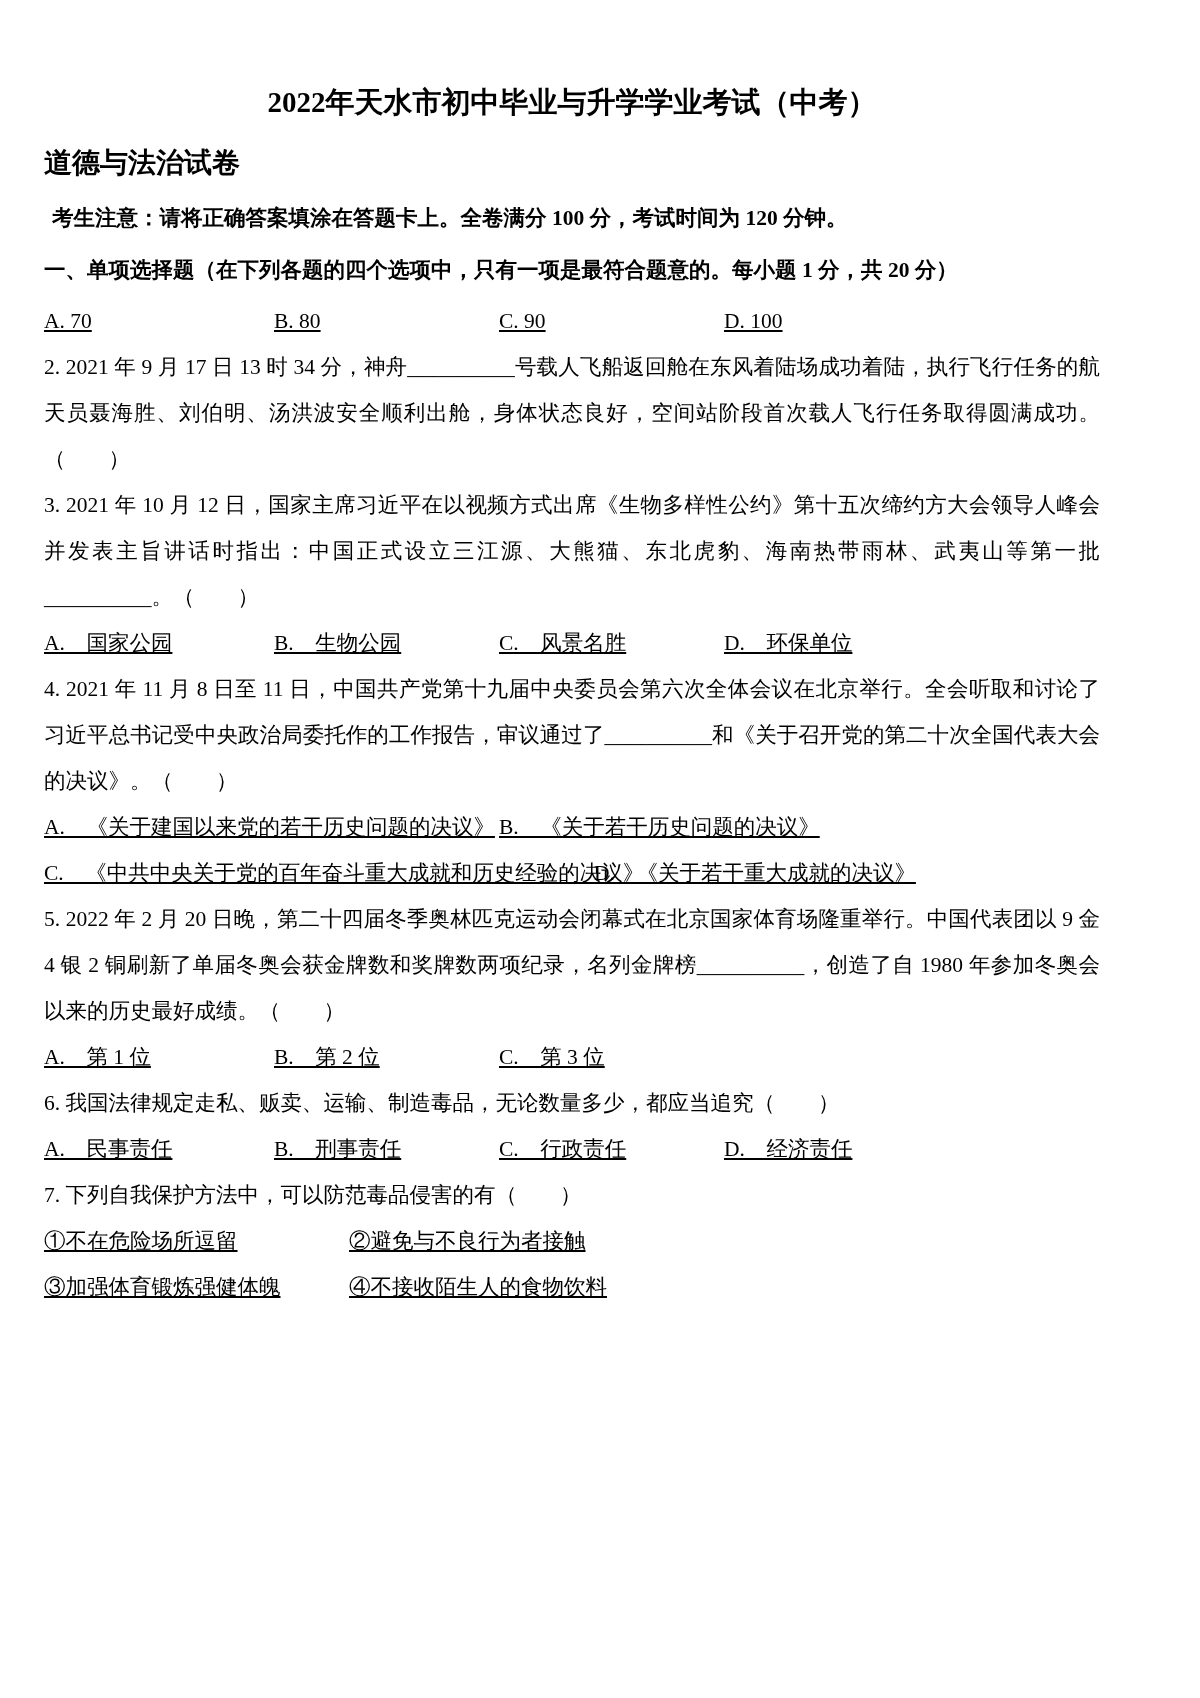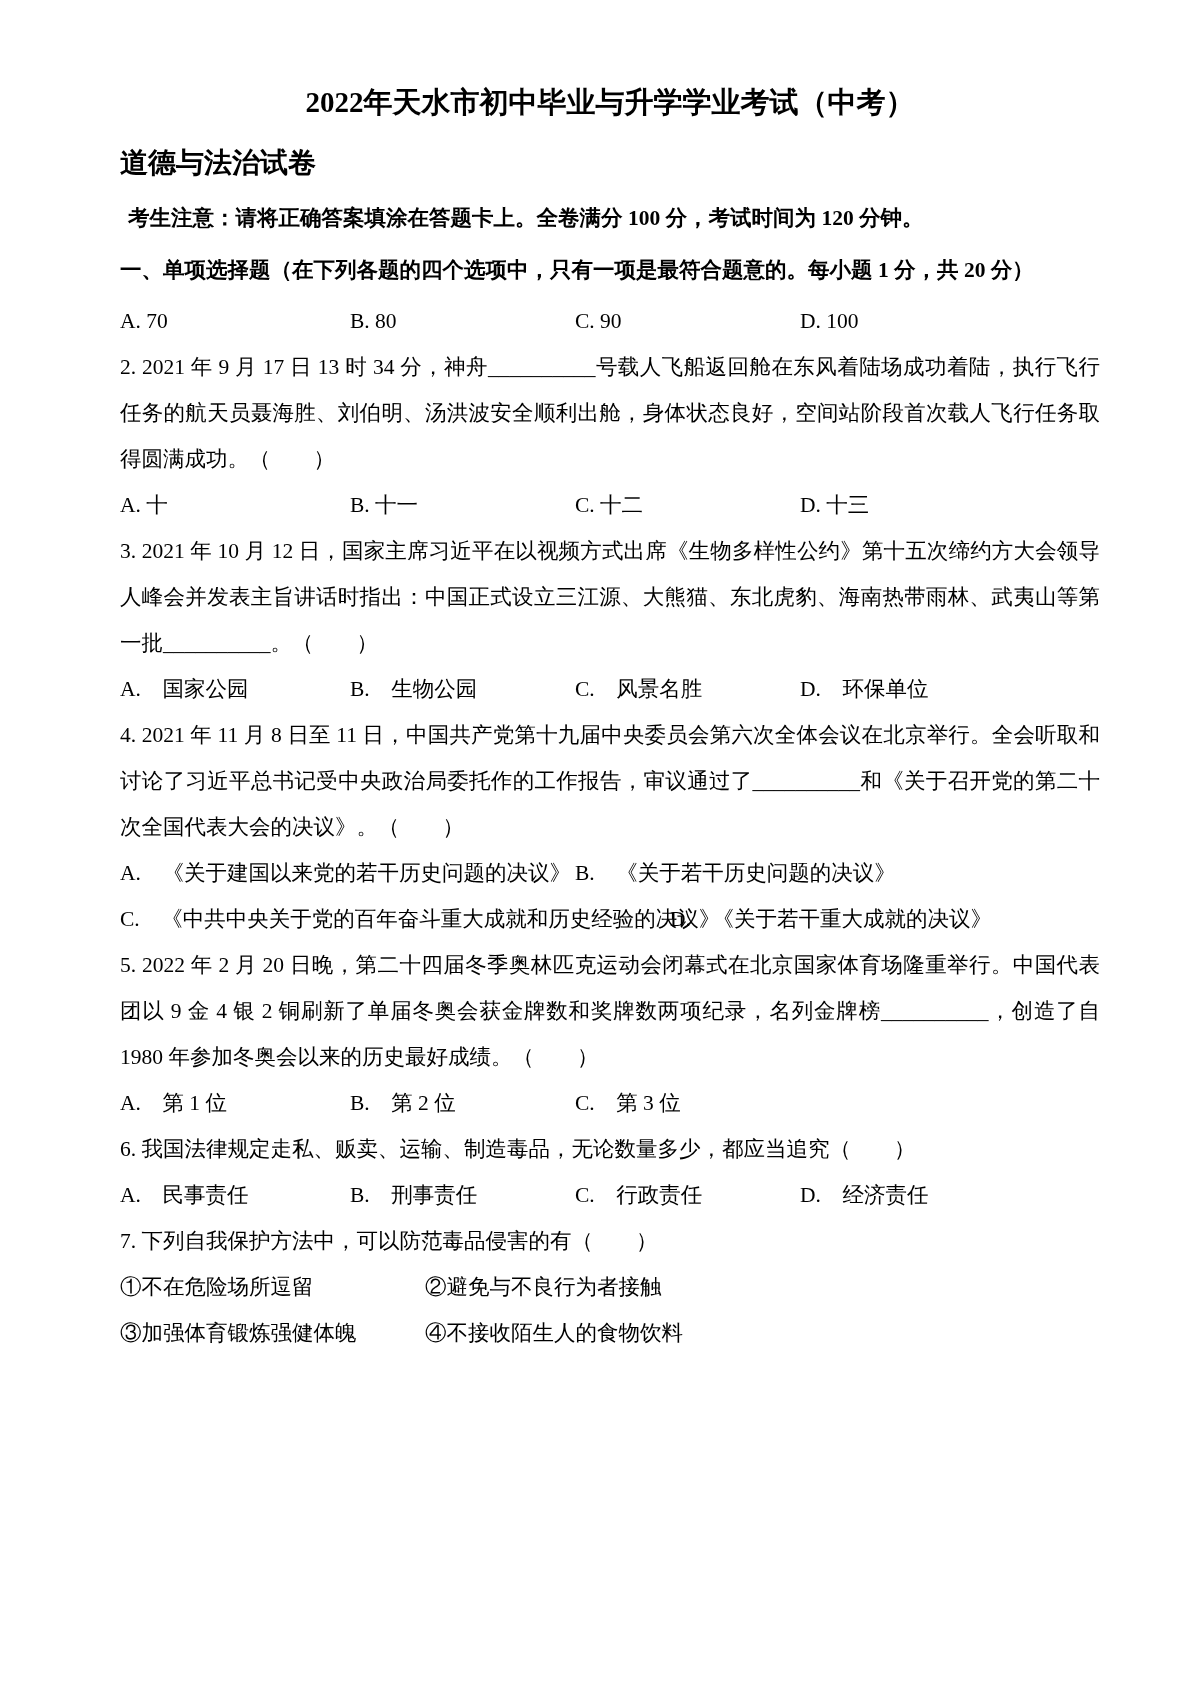--- a/index.html
+++ b/index.html
@@ -5,21 +5,21 @@
   html, body {
     margin: 0;
     padding: 0;
     background: #ffffff;
   }
   .page {
     position: relative;
     width: 1200px;
     height: 1698px;
     box-sizing: border-box;
-    padding: 82px 100px 40px 120px;
+    padding: 82px 100px 40px 44px;
     background: #ffffff;
     color: #000000;
     font-family: "Liberation Serif", "DejaVu Serif", serif;
     font-size: 21.5px;
     overflow: hidden;
   }
   .title {
     text-align: center;
     font-size: 29px;
     font-weight: 700;
@@ -70,21 +70,21 @@
   .opt-row2b {
     display: grid;
     grid-template-columns: 550px 1fr;
     line-height: 46px;
   }
   .opt-row2c {
     display: grid;
     grid-template-columns: 305px 1fr;
     line-height: 46px;
   }
-  .opt { white-space: nowrap; }
+  .opt { white-space: nowrap; text-decoration: underline; }
 </style>
 </head>
 <body>
 
 <div class="page">
 
   <h1 class="title">2022年天水市初中毕业与升学学业考试（中考）</h1>
   <h2 class="subtitle">道德与法治试卷</h2>
 
   <p class="notice">考生注意：请将正确答案填涂在答题卡上。全卷满分 100 分，考试时间为 120 分钟。</p>
@@ -96,26 +96,20 @@
     <div class="opt-row4">
       <span class="opt">A. 70</span>
       <span class="opt">B. 80</span>
       <span class="opt">C. 90</span>
       <span class="opt">D. 100</span>
     </div>
   </div>
 
   <div class="question">
     <p class="stem">2. 2021 年 9 月 17 日 13 时 34 分，神舟__________号载人飞船返回舱在东风着陆场成功着陆，执行飞行任务的航天员聂海胜、刘伯明、汤洪波安全顺利出舱，身体状态良好，空间站阶段首次载人飞行任务取得圆满成功。（　　）</p>
-    <div class="opt-row4">
-      <span class="opt">A. 十</span>
-      <span class="opt">B. 十一</span>
-      <span class="opt">C. 十二</span>
-      <span class="opt">D. 十三</span>
-    </div>
   </div>
 
   <div class="question">
     <p class="stem">3. 2021 年 10 月 12 日，国家主席习近平在以视频方式出席《生物多样性公约》第十五次缔约方大会领导人峰会并发表主旨讲话时指出：中国正式设立三江源、大熊猫、东北虎豹、海南热带雨林、武夷山等第一批__________。（　　）</p>
     <div class="opt-row4">
       <span class="opt">A.　国家公园</span>
       <span class="opt">B.　生物公园</span>
       <span class="opt">C.　风景名胜</span>
       <span class="opt">D.　环保单位</span>
     </div>

